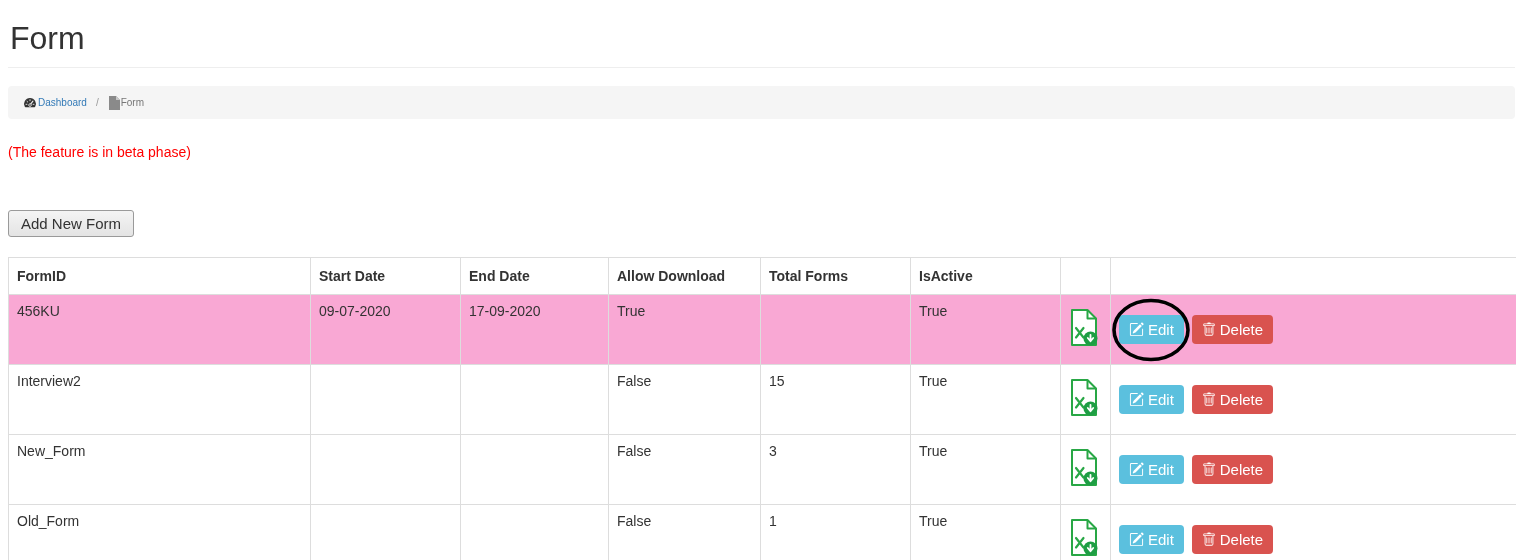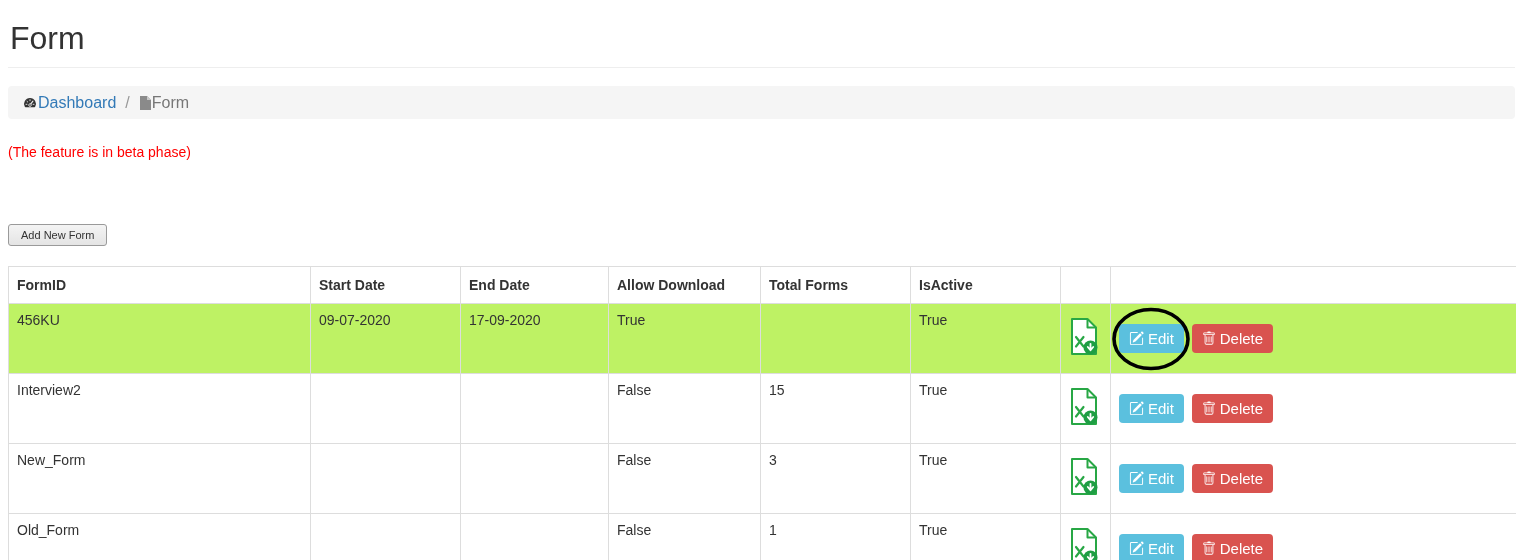--- a/index.html
+++ b/index.html
@@ -12,37 +12,37 @@
   }
   .container { padding: 11px 8px; }
 
   
   .page-header { margin: 0; padding: 9px 0 10px 2px; border-bottom: 1px solid #eee; }
   .page-header h1 { margin: 0; font-size: 32px; font-weight: 400; color: #333; line-height: 37px; }
 
   
   .breadcrumb {
     margin-top: 18px; background: #f5f5f5; border-radius: 4px;
-    padding: 8px 15px; font-size: 16px; color: #777;
+    padding: 8px 15px; font-size: 10px; color: #777;
     display: flex; align-items: center; height: 33px;
   }
   .breadcrumb a { color: #337ab7; text-decoration: none; display: inline-flex; align-items: center; }
   .breadcrumb .crumb { display: inline-flex; align-items: center; gap: 1px; }
   .breadcrumb .sep { margin: 0 9px; color: #999; }
   .breadcrumb .crumb-current { color: #777; display: inline-flex; align-items: center; gap: 1px; }
   .breadcrumb svg { display: block; }
 
   
   .beta-note { margin-top: 25px; color: #ff0000; font-size: 14px; line-height: 16px; }
 
   
   .add-btn {
-    margin-top: 64px; display: inline-block;
+    margin-top: 50px; display: inline-block;
     font-family: "Liberation Sans", sans-serif;
-    font-size: 11px; color: #333;
+    font-size: 15px; color: #333;
     background: linear-gradient(#f4f4f4, #e4e4e4);
     border: 1px solid #9a9a9a; border-radius: 3px;
     padding: 4px 12px; cursor: pointer;
   }
 
   
   table.forms-table {
     margin-top: 20px; border-collapse: collapse;
     width: 1507px; table-layout: fixed;
     font-size: 14px; color: #333;
@@ -50,21 +50,21 @@
   }
   .forms-table th, .forms-table td {
     border-left: 1px solid #ddd;
     border-bottom: 1px solid #ddd;
     padding: 8px; text-align: left; vertical-align: top;
     overflow: hidden;
   }
   .forms-table th { height: 37px; font-weight: bold; vertical-align: middle; }
   .forms-table td { height: 70px; }
   .forms-table td.cell-export, .forms-table td.cell-actions { vertical-align: middle; }
-  tr.row-hl td { background: #bef264; }
+  tr.row-hl td { background: #f9a8d4; }
 
   
   .btn {
     display: inline-flex; align-items: center; gap: 4px;
     border: none; border-radius: 4px; color: #fff;
     font-family: "Liberation Sans", sans-serif;
     font-size: 15px; padding: 6px 10px; cursor: pointer; vertical-align: middle;
   }
   .btn svg { display: block; }
   .btn-edit { background: #5bc0de; }

